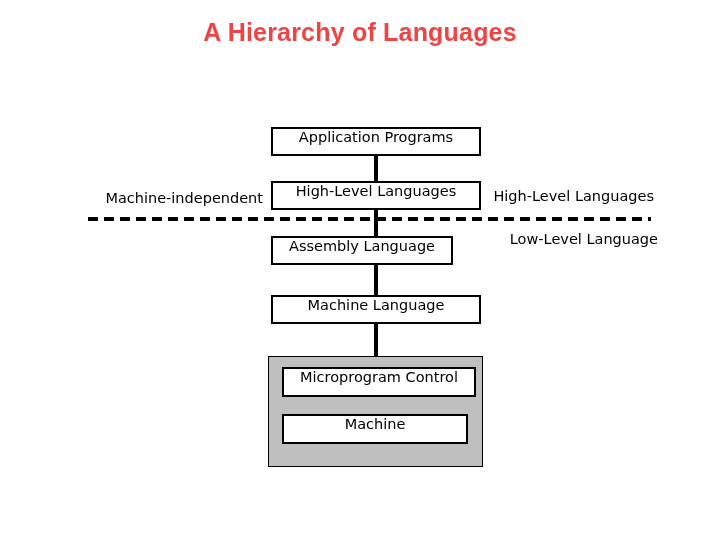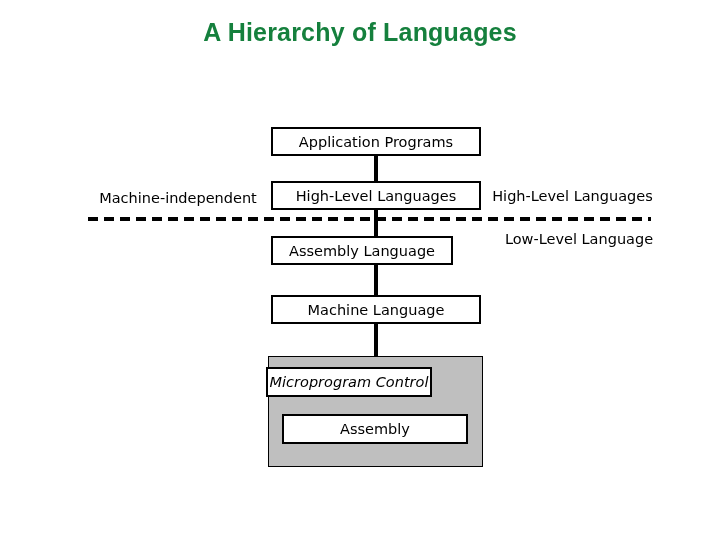--- a/index.html
+++ b/index.html
@@ -20,34 +20,33 @@
   }
   .title {
     position: absolute;
     left: 0;
     top: 18px;
     width: 720px;
     text-align: center;
     font-family: "Liberation Sans", sans-serif;
     font-weight: bold;
     font-size: 25px;
-    color: #15803d;
+    color: #ef4444;
     letter-spacing: 0.2px;
   }
   
   .box {
     position: absolute;
     box-sizing: border-box;
     border: 2px solid #000000;
     background: #ffffff;
     color: #000000;
     font-family: "DejaVu Sans", sans-serif;
     font-size: 14.5px;
     display: flex;
-    align-items: center;
     justify-content: center;
     z-index: 3;
     white-space: nowrap;
   }
   .connector {
     position: absolute;
     background: #000000;
     width: 4px;
     z-index: 1;
   }
@@ -57,21 +56,21 @@
     background: #bfbfbf;
     border: 1px solid #000000;
     z-index: 2;
   }
   .side-label {
     position: absolute;
     font-family: "DejaVu Sans", sans-serif;
     font-size: 14.5px;
     color: #000000;
     white-space: nowrap;
-    text-align: center;
+    text-align: right;
     z-index: 4;
   }
   .dashed-line {
     position: absolute;
     height: 4px;
     z-index: 5;
     background-image: repeating-linear-gradient(
       to right,
       #000000 0px,
       #000000 10px,
@@ -103,26 +102,26 @@
   </div>
 
   <div class="box" style="left:271px; top:236px; width:182px; height:29px;">
     <span>Assembly Language</span>
   </div>
 
   <div class="box" style="left:271px; top:295px; width:210px; height:29px;">
     <span>Machine Language</span>
   </div>
 
-  <div class="box" style="left:266px; top:367px; width:166px; height:30px;font-style:italic;">
+  <div class="box" style="left:282px; top:367px; width:194px; height:30px;">
     <span>Microprogram Control</span>
   </div>
 
   <div class="box" style="left:282px; top:414px; width:186px; height:30px;">
-    <span>Assembly</span>
+    <span>Machine</span>
   </div>
 
   <div class="side-label" style="left:93px; top:190px; width:170px;">
     <span>Machine-independent</span>
   </div>
 
 
   <div class="side-label" style="left:491px; top:188px; width:163px;">
     <span>High-Level Languages</span>
   </div>

